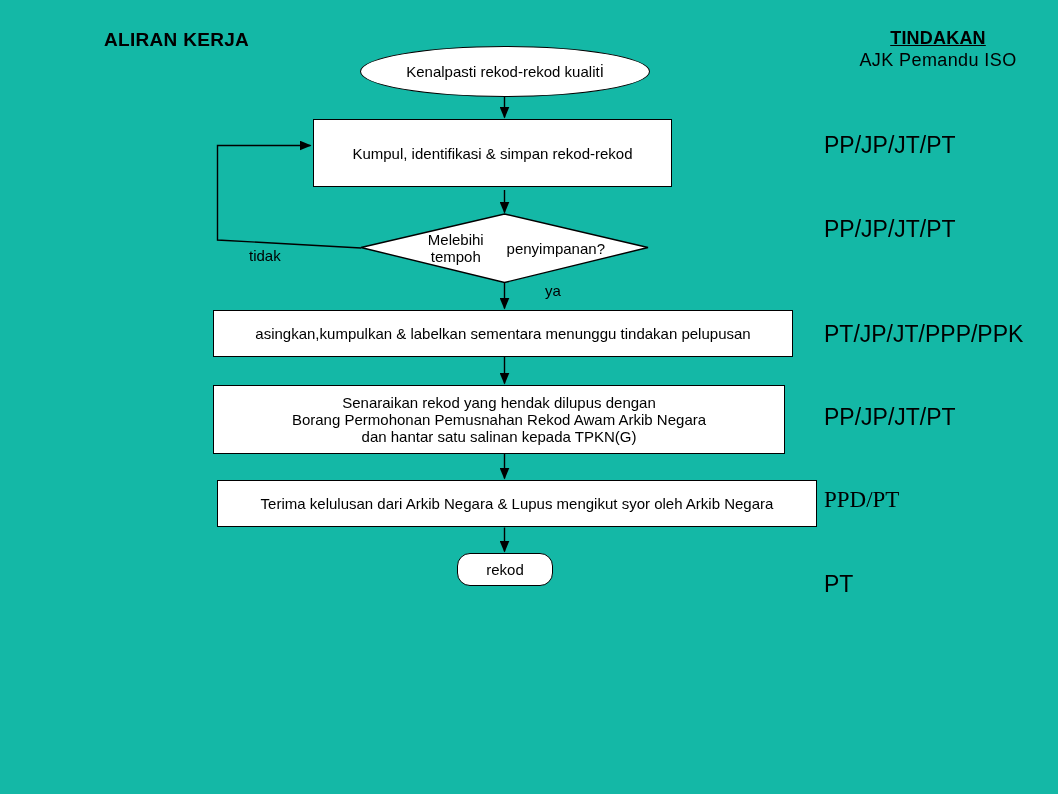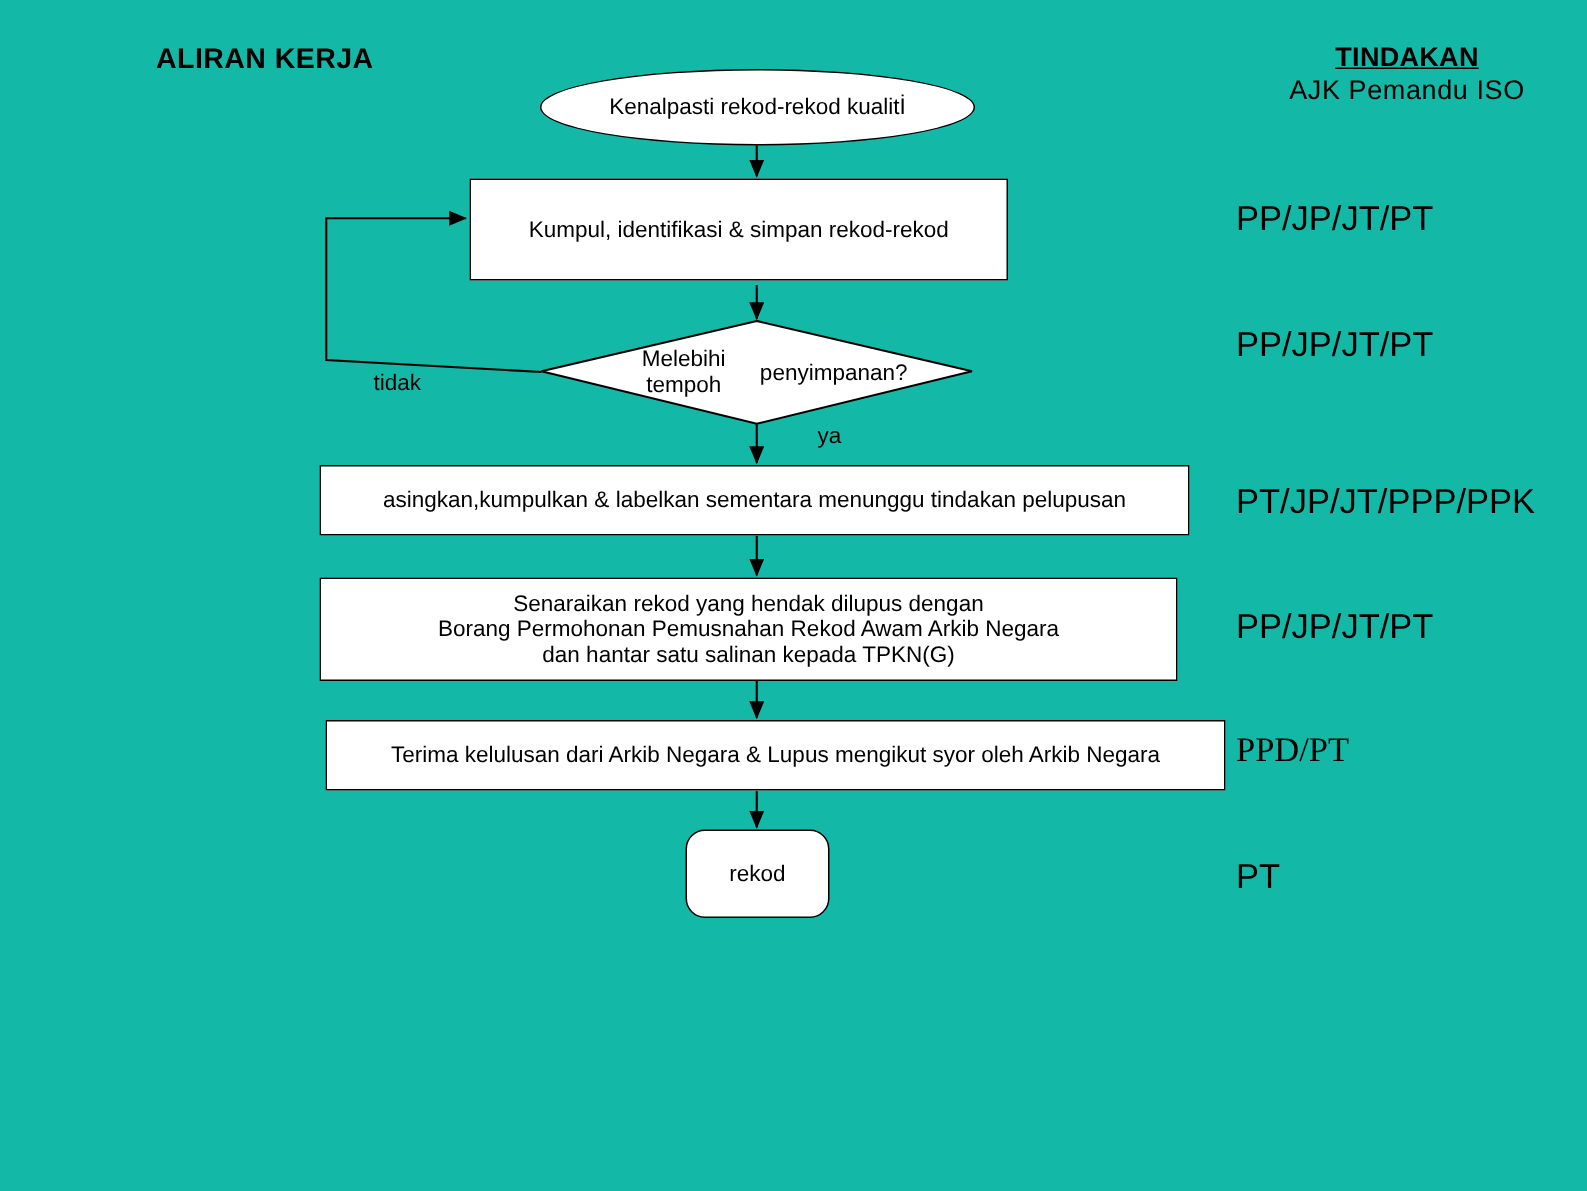--- a/index.html
+++ b/index.html
@@ -92,21 +92,21 @@
   <div class="node" style="left:213px;top:385px;width:572px;height:69px;">
     <span>Senaraikan rekod yang hendak dilupus dengan</span>
     <span>Borang Permohonan Pemusnahan Rekod Awam Arkib Negara</span>
     <span>dan hantar satu salinan kepada TPKN(G)</span>
   </div>
 
   <div class="node" style="left:217px;top:480px;width:600px;height:47px;">
     <span>Terima kelulusan dari Arkib Negara &amp; Lupus mengikut syor oleh Arkib Negara</span>
   </div>
 
-  <div class="node rounded" style="left:457px;top:553px;width:96px;height:59px;">
+  <div class="node rounded" style="left:457px;top:553px;width:96px;height:33px;">
     <span>rekod</span>
   </div>
 
   <div class="action-label" style="top:136px;">PP/JP/JT/PT</div>
   <div class="action-label" style="top:220px;">PP/JP/JT/PT</div>
   <div class="action-label" style="top:325px;">PT/JP/JT/PPP/PPK</div>
   <div class="action-label" style="top:408px;">PP/JP/JT/PT</div>
   <div class="action-label" style="top:491px;font-family:Liberation Serif, serif;">PPD/PT</div>
   <div class="action-label" style="top:575px;">PT</div>
 

